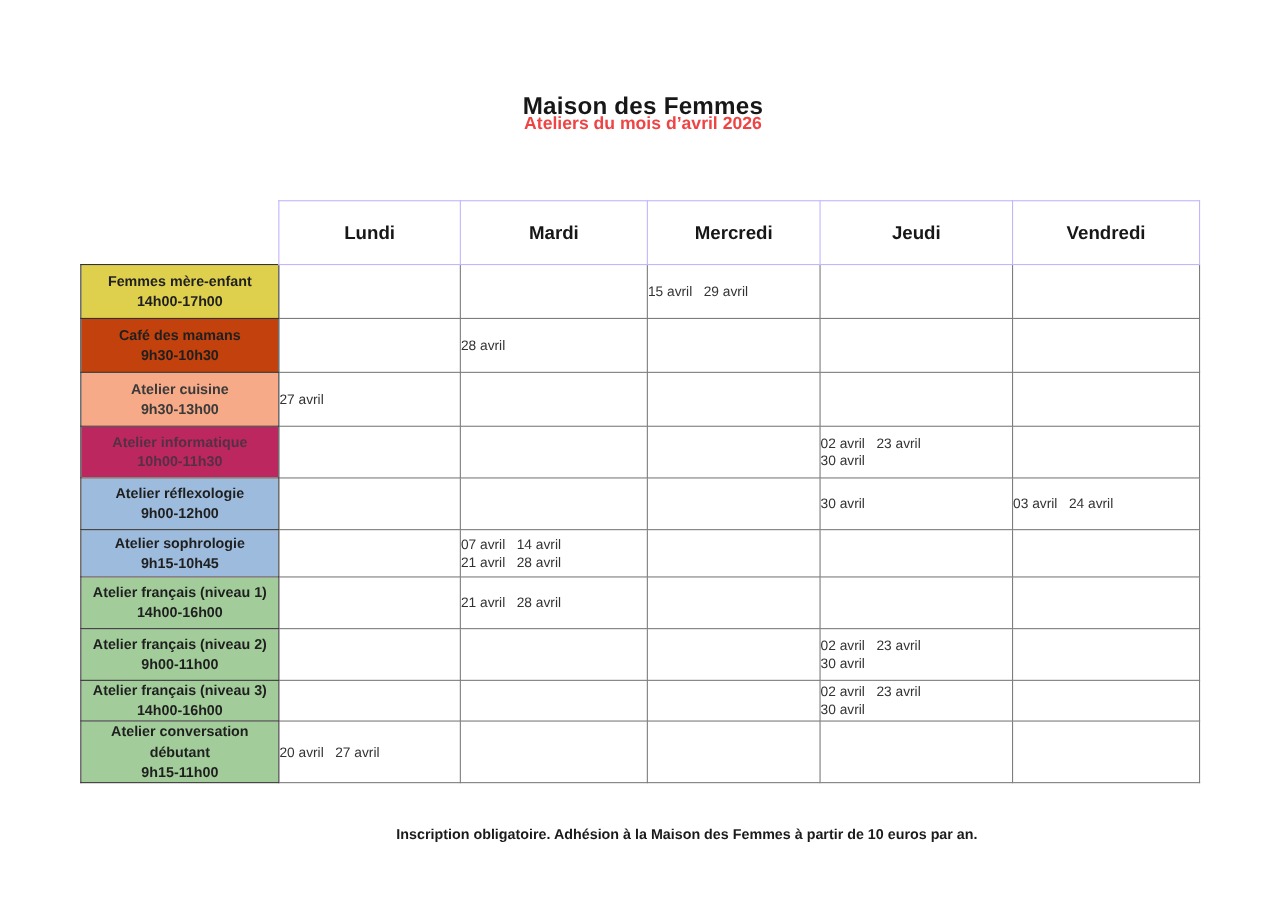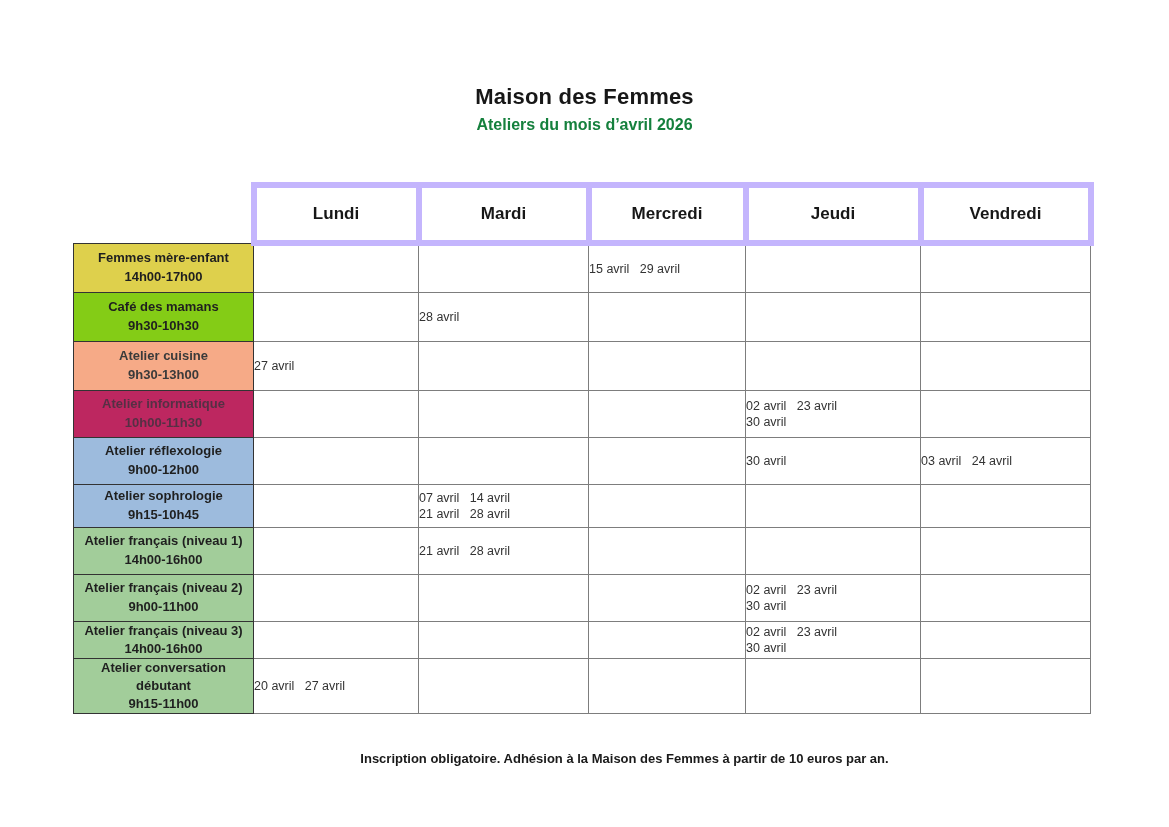--- a/index.html
+++ b/index.html
@@ -5,31 +5,31 @@
   html,body { margin:0; padding:0; background:#ffffff; }
   .page {
     position:relative; width:1169px; height:827px; background:#ffffff;
     font-family:"Liberation Sans", sans-serif; color:#1c1c1c; overflow:hidden;
   }
   .title {
     position:absolute; top:84px; left:0; width:100%; text-align:center;
     font-size:22px; font-weight:bold; color:#171717; letter-spacing:0.2px;
   }
   .subtitle {
-    position:absolute; top:116px; left:0; width:100%; text-align:center;
-    font-size:16px; font-weight:bold; color:#15803d;
+    position:absolute; top:104px; left:0; width:100%; text-align:center;
+    font-size:16px; font-weight:bold; color:#ef4444;
   }
   table.sched {
     position:absolute; left:73px; top:182px;
     border-collapse:collapse; table-layout:fixed; border-spacing:0;
   }
   table.sched td, table.sched th { padding:0; overflow:hidden; }
   .corner { border:none; background:transparent; }
   .hcell {
-    border:6px solid #c4b5fd; font-size:17px; font-weight:bold;
+    border:1px solid #c4b5fd; font-size:17px; font-weight:bold;
     text-align:center; vertical-align:middle; color:#171717; background:#ffffff;
   }
   .lcell {
     border:1px solid #333333; font-size:13px; font-weight:bold;
     text-align:center; vertical-align:middle; line-height:1.4;
     white-space:pre-line; box-shadow:1px 1px 2px rgba(0,0,0,0.25);
   }
   .dcell {
     border:1px solid #7d7d7d; font-size:12.5px; color:#333333;
     text-align:left; vertical-align:middle; padding:2px 6px 2px 7px;
@@ -72,21 +72,21 @@
       <td class="lcell" style="background: rgb(222, 208, 76); color: rgb(31, 31, 31);">Femmes mère-enfant
 14h00-17h00</td>
       <td class="dcell"></td>
       <td class="dcell"></td>
       <td class="dcell">15 avril   29 avril</td>
       <td class="dcell"></td>
       <td class="dcell"></td>
     </tr>
 
     <tr style="height:49px">
-      <td class="lcell" style="background: #84cc16; color: rgb(31, 31, 31); margin-left: 17px;">Café des mamans
+      <td class="lcell" style="background: #c2410c; color: rgb(31, 31, 31); margin-left: 17px;">Café des mamans
 9h30-10h30</td>
       <td class="dcell"></td>
       <td class="dcell">28 avril</td>
       <td class="dcell"></td>
       <td class="dcell"></td>
       <td class="dcell"></td>
     </tr>
 
     <tr style="height:49px">
       <td class="lcell" style="background: rgb(246, 170, 135); color: rgb(58, 58, 58);">Atelier cuisine

